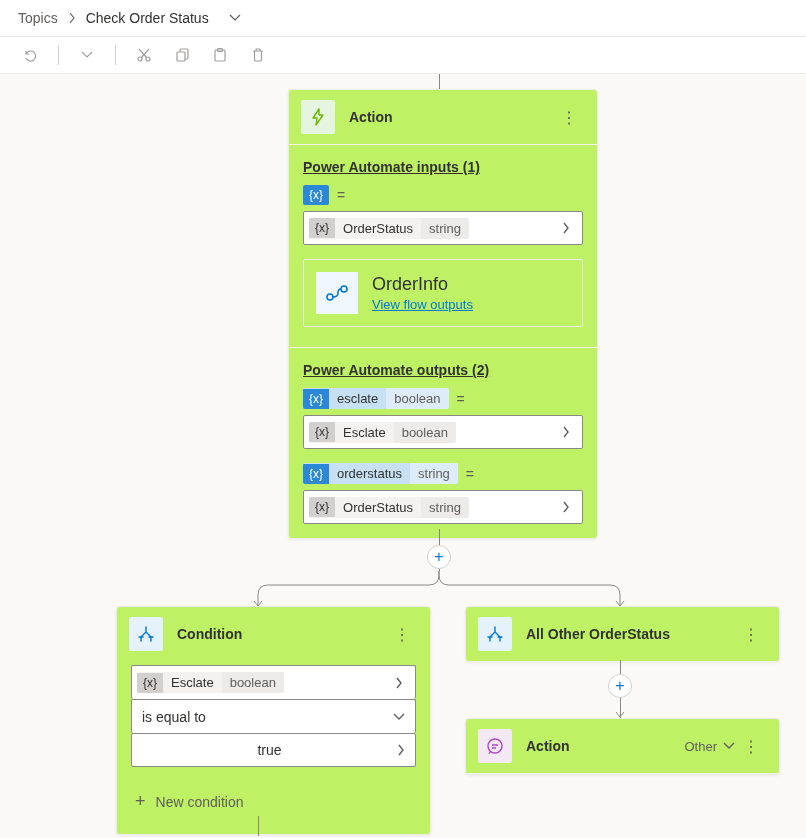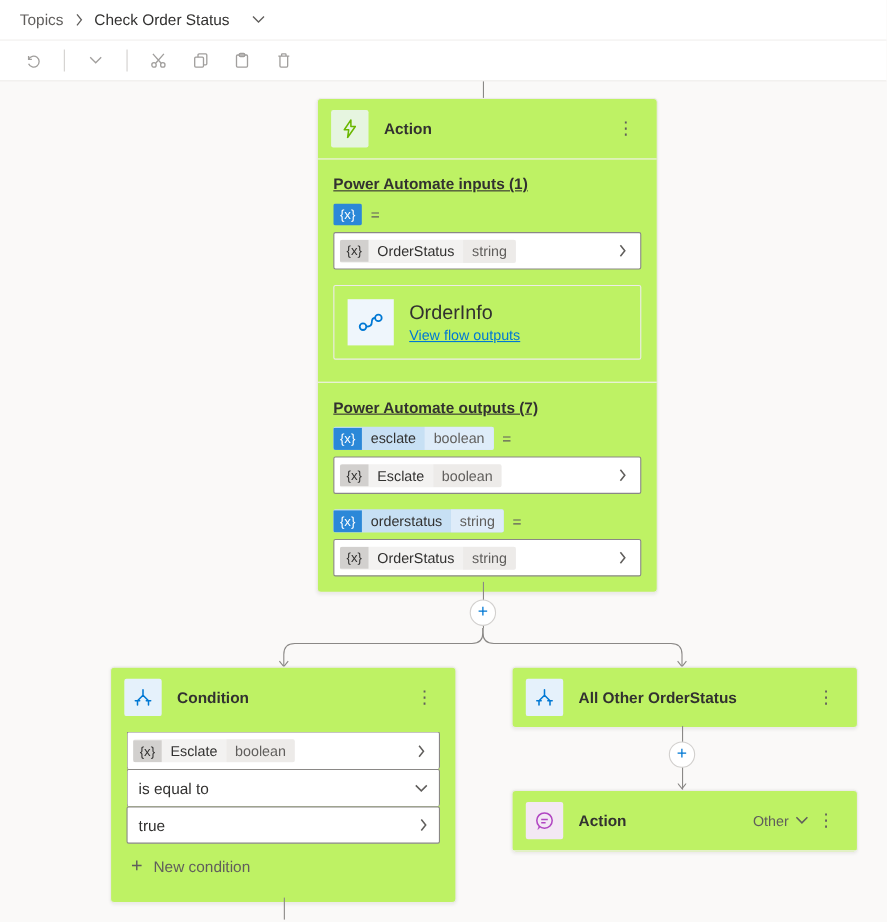--- a/index.html
+++ b/index.html
@@ -178,21 +178,21 @@
             </svg>
         </div>
         <div class="flow-info">
           <div class="fn">OrderInfo</div>
           <div class="fl">View flow outputs</div>
         </div>
       </div>
     </div>
 
     <div class="card-body" style="border-top:1px solid #f3f2f1;">
-      <div class="sec-label">Power Automate outputs (7)</div>
+      <div class="sec-label">Power Automate outputs (2)</div>
 
       <div class="var-row">
         <span class="var-chip">
           <span class="xicon">{x}</span>
           <span class="vn">esclate</span>
           <span class="vt">boolean</span>
         </span>
         <span class="eq">=</span>
       </div>
       <div class="input-box">
@@ -236,21 +236,21 @@
 
   <div style="position:absolute; left:258px; top:497px; width:362px; height:35px;">
     <svg width="100%" height="100%" viewBox="0 0 362 35" overflow="visible">
       <path d="M181 0 V4 Q181 14 171 14 H10 Q0 14 0 24 V35" fill="none" stroke="#8a8886" stroke-width="1"></path>
       <path d="M181 0 V4 Q181 14 191 14 H352 Q362 14 362 24 V35" fill="none" stroke="#8a8886" stroke-width="1"></path>
       <path d="M-4 30 L0 35 L4 30" fill="none" stroke="#8a8886" stroke-width="1"></path>
       <path d="M358 30 L362 35 L366 30" fill="none" stroke="#8a8886" stroke-width="1"></path>
     </svg>
   </div>
 
-  <div class="card" style="left:100px; top:532px; width:315px;">
+  <div class="card" style="left:116px; top:532px; width:315px;">
     <div class="card-header no-border">
       <div class="card-icon-box icon-condition">
         <svg width="18" height="18" viewBox="0 0 18 18">
             <path d="M9 2 V7 M9 7 L4 12 M9 7 L14 12 M2 12 H6 M12 12 H16 M4 12 V16 M14 12 V16" fill="none" stroke="#0078d4" stroke-width="1.4" stroke-linecap="round"></path>
           </svg>
       </div>
       <div class="card-title">Condition</div>
       <div class="card-menu">⋮</div>
     </div>
     <div class="card-body" style="padding-top:4px;">
@@ -267,21 +267,21 @@
         </span>
       </div>
       <div class="input-box text-only" style="margin-bottom:0; border-bottom:none;align-items:center;">
         <span class="txt">is equal to</span>
         <span class="chev" style="padding:0;">
           <svg width="12" height="8" viewBox="0 0 12 8">
               <path d="M1 1 L6 6 L11 1" fill="none" stroke="#605e5c" stroke-width="1.4"></path>
             </svg>
         </span>
       </div>
-      <div class="input-box text-only" style="margin-bottom:2px;">
+      <div class="input-box text-only" style="margin-bottom:16px;text-align:center;">
         <span class="txt">true</span>
         <span class="chev" style="padding:0;">
           <svg width="8" height="12" viewBox="0 0 8 12">
               <path d="M2 1 L6 6 L2 11" fill="none" stroke="#605e5c" stroke-width="1.4"></path>
             </svg>
         </span>
       </div>
       <div class="new-cond">
         <span class="plus">+</span>
         <span>New condition</span>

